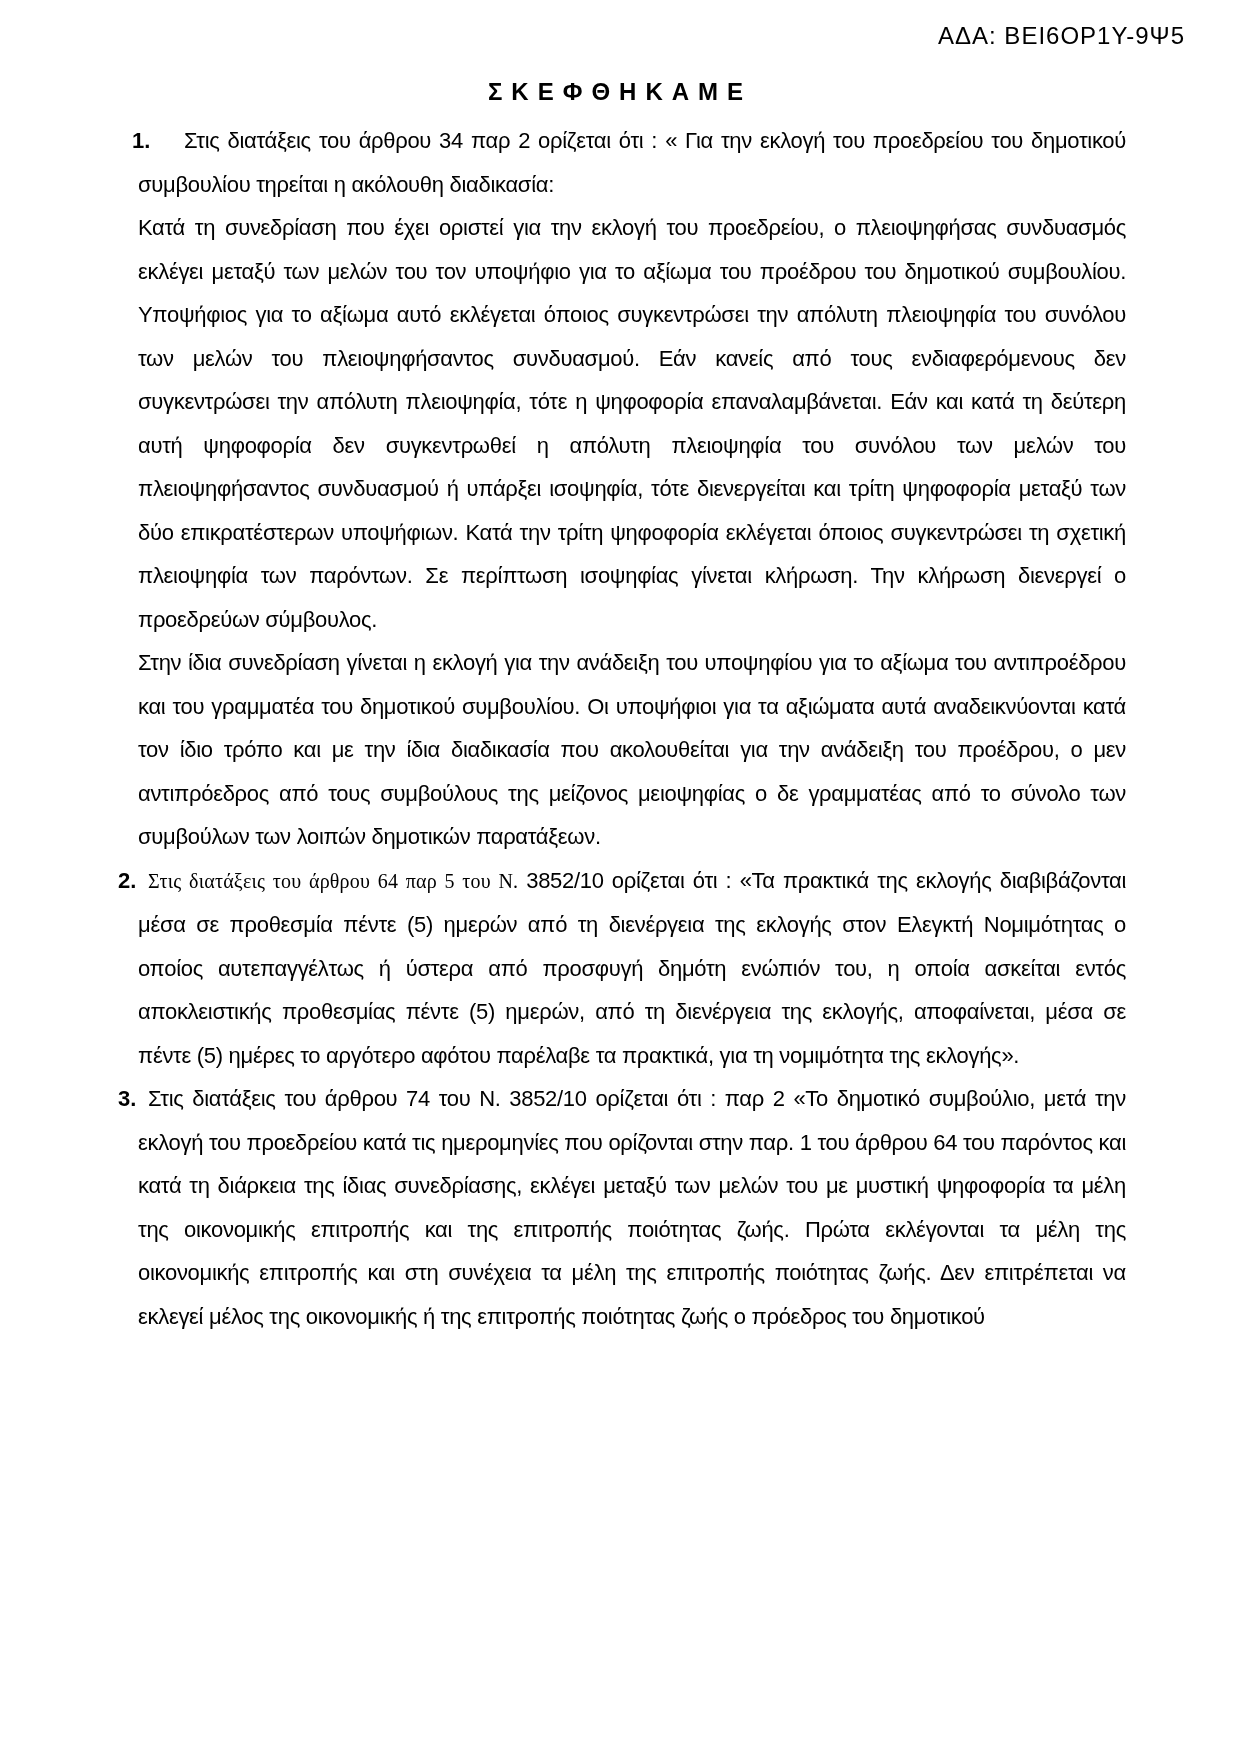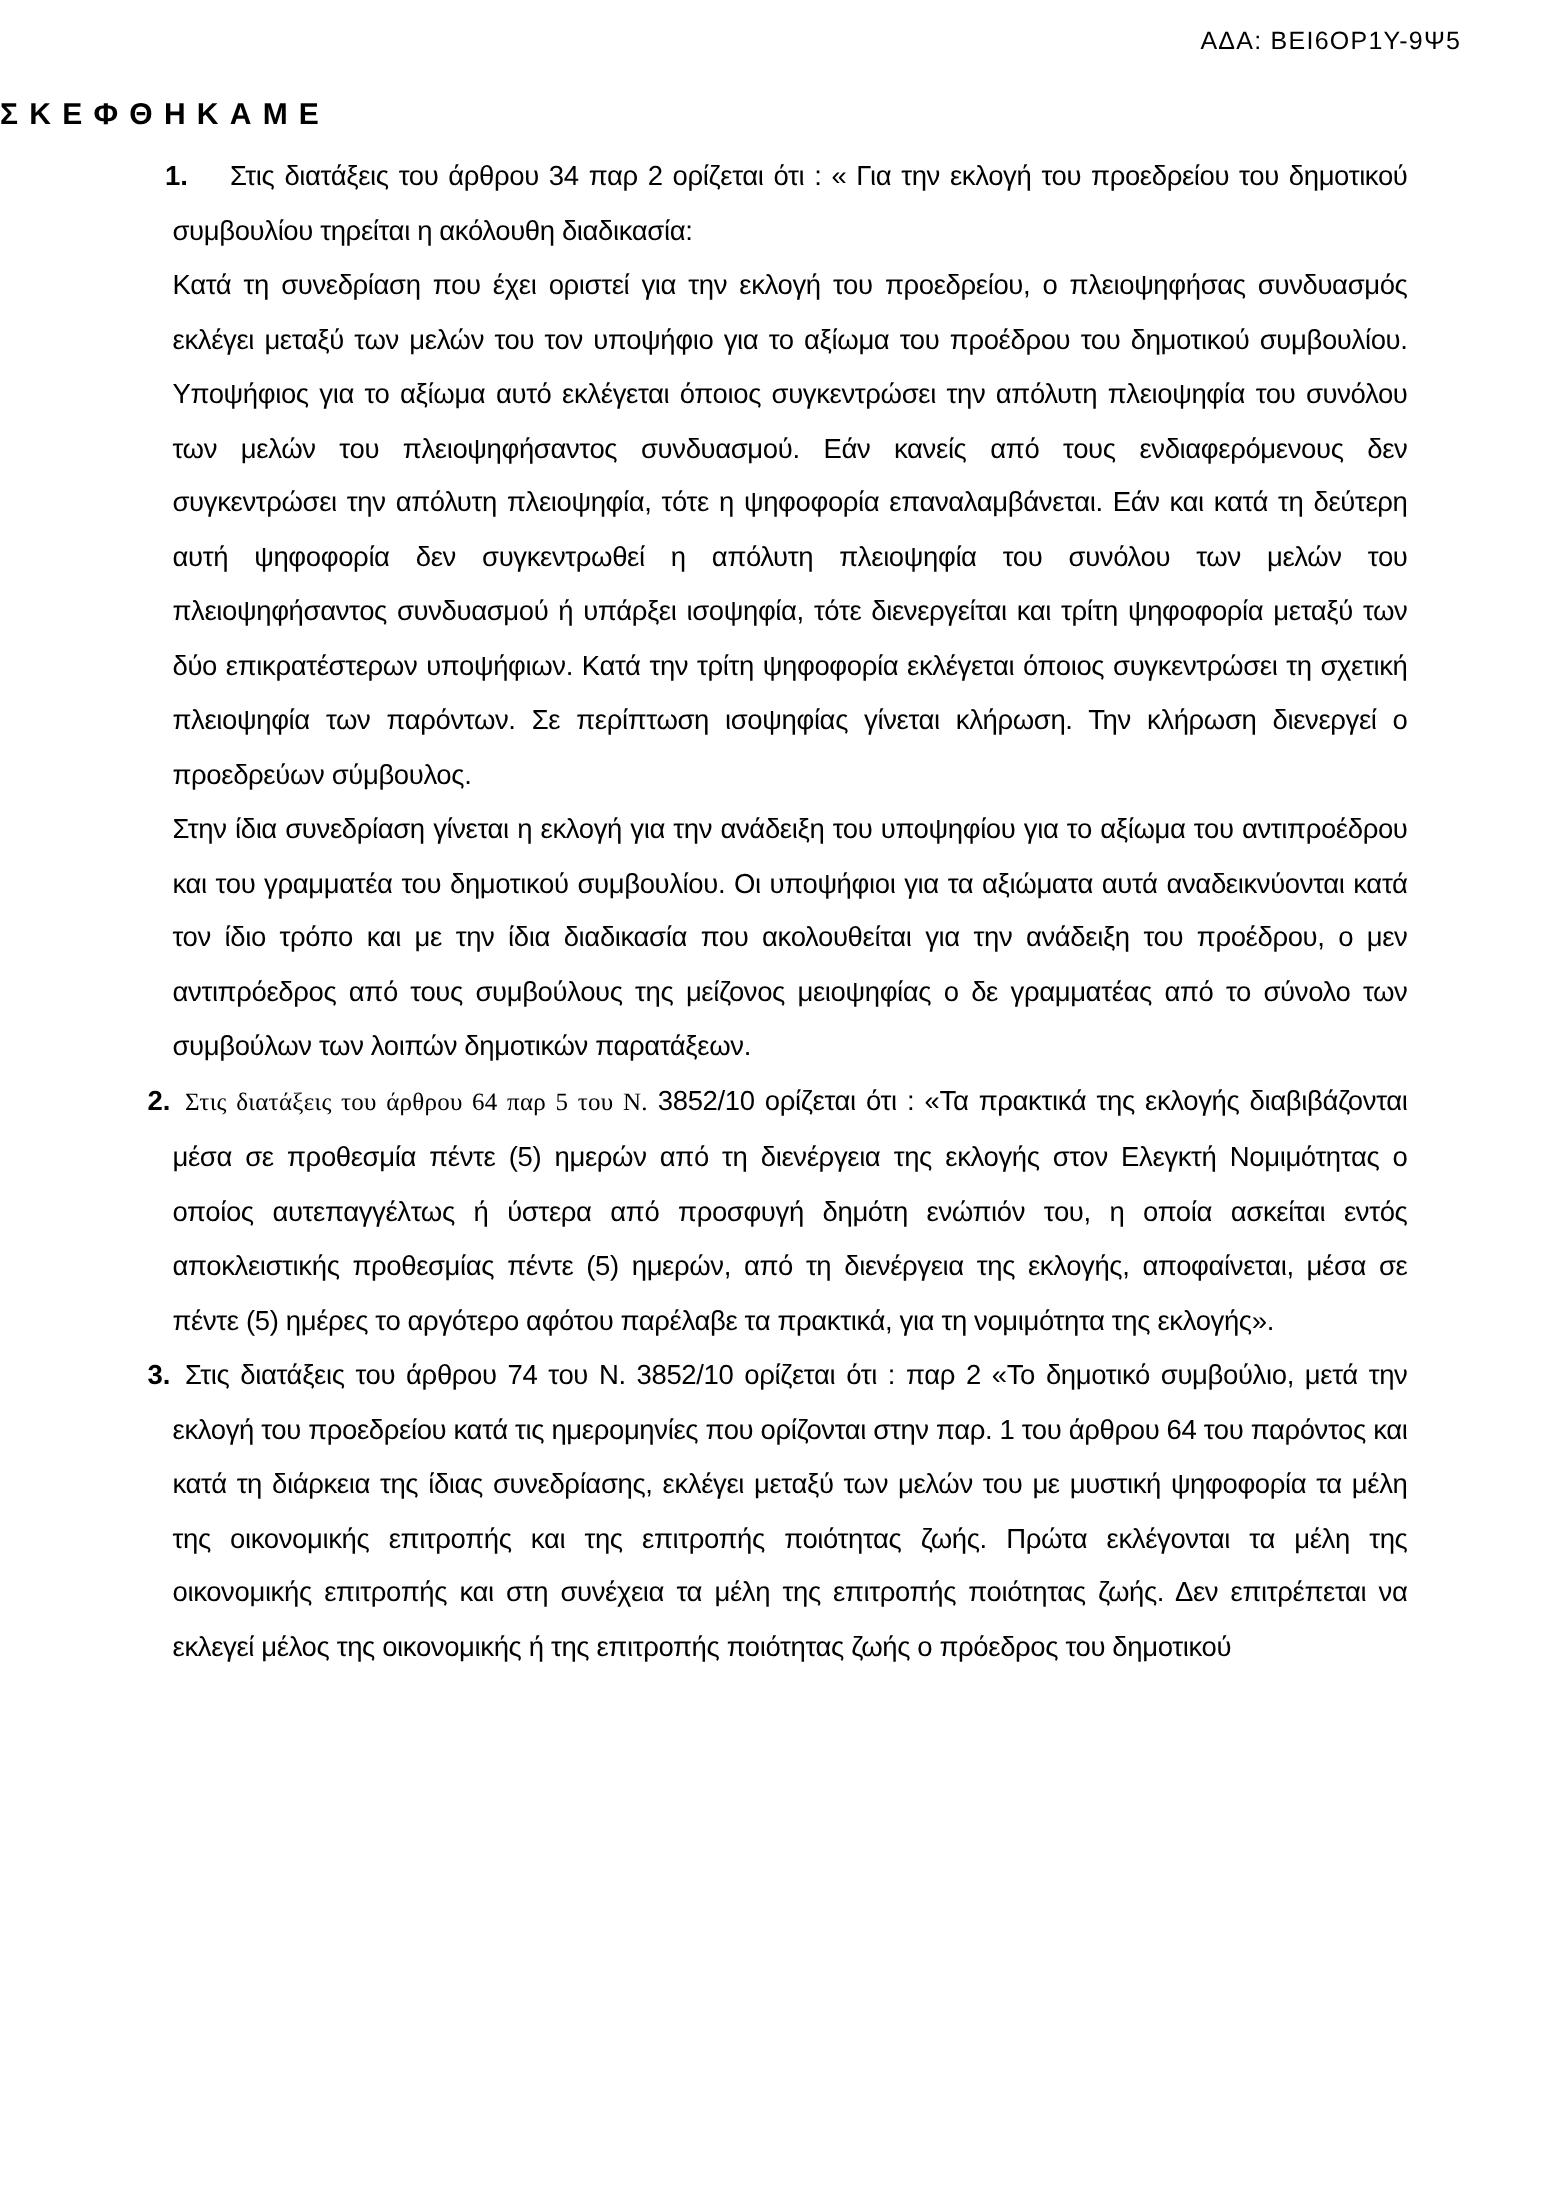--- a/index.html
+++ b/index.html
@@ -12,31 +12,31 @@
     width: 1240px;
     height: 1754px;
     background: #ffffff;
     color: #000000;
     font-family: "Liberation Sans", sans-serif;
     overflow: hidden;
   }
   .ada {
     position: absolute;
     top: 22px;
-    right: 71px;
-    font-size: 20px;
+    right: 55px;
+    font-size: 24px;
     letter-spacing: 1px;
     white-space: nowrap;
   }
   .title {
     position: absolute;
     top: 78px;
     left: 0;
     width: 100%;
-    text-align: left;
+    text-align: center;
     font-weight: 700;
     font-size: 24px;
     letter-spacing: 9px;
   }
   .content {
     position: absolute;
     top: 119px;
     left: 118px;
     width: 1008px;
     font-size: 22px;

